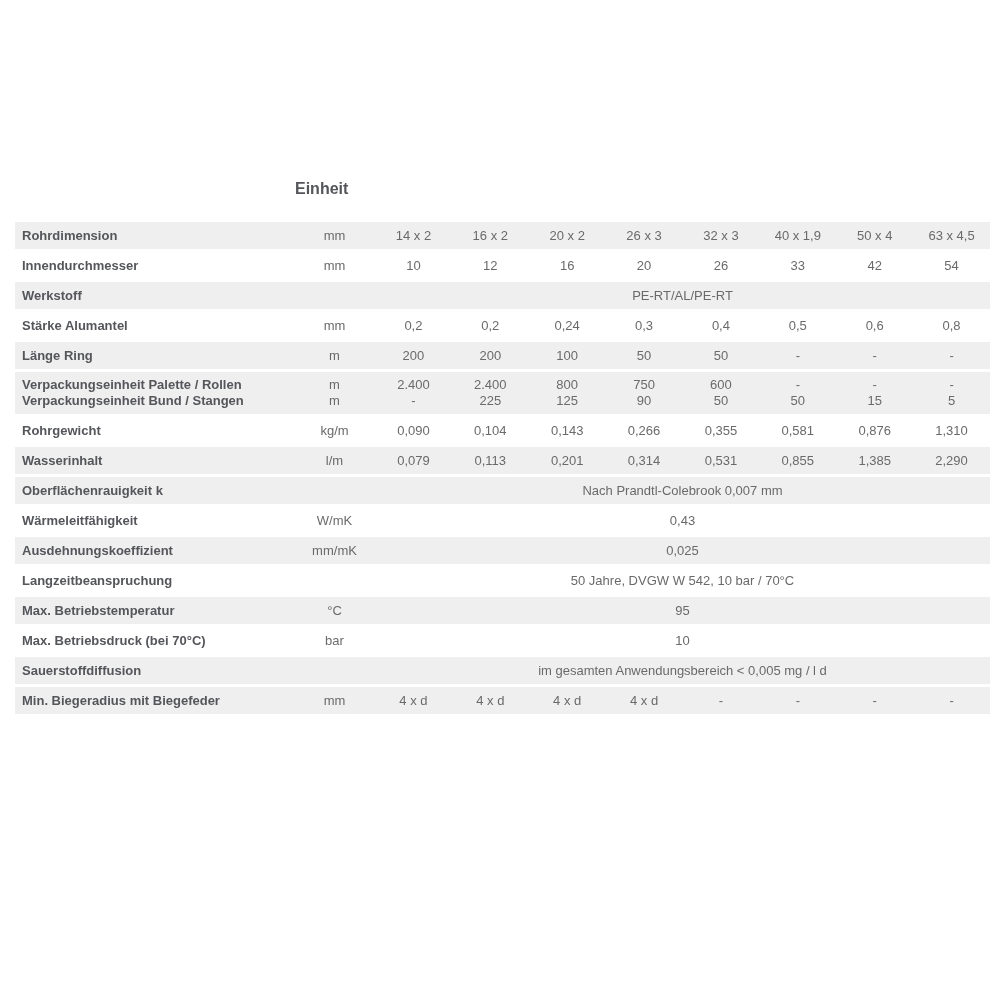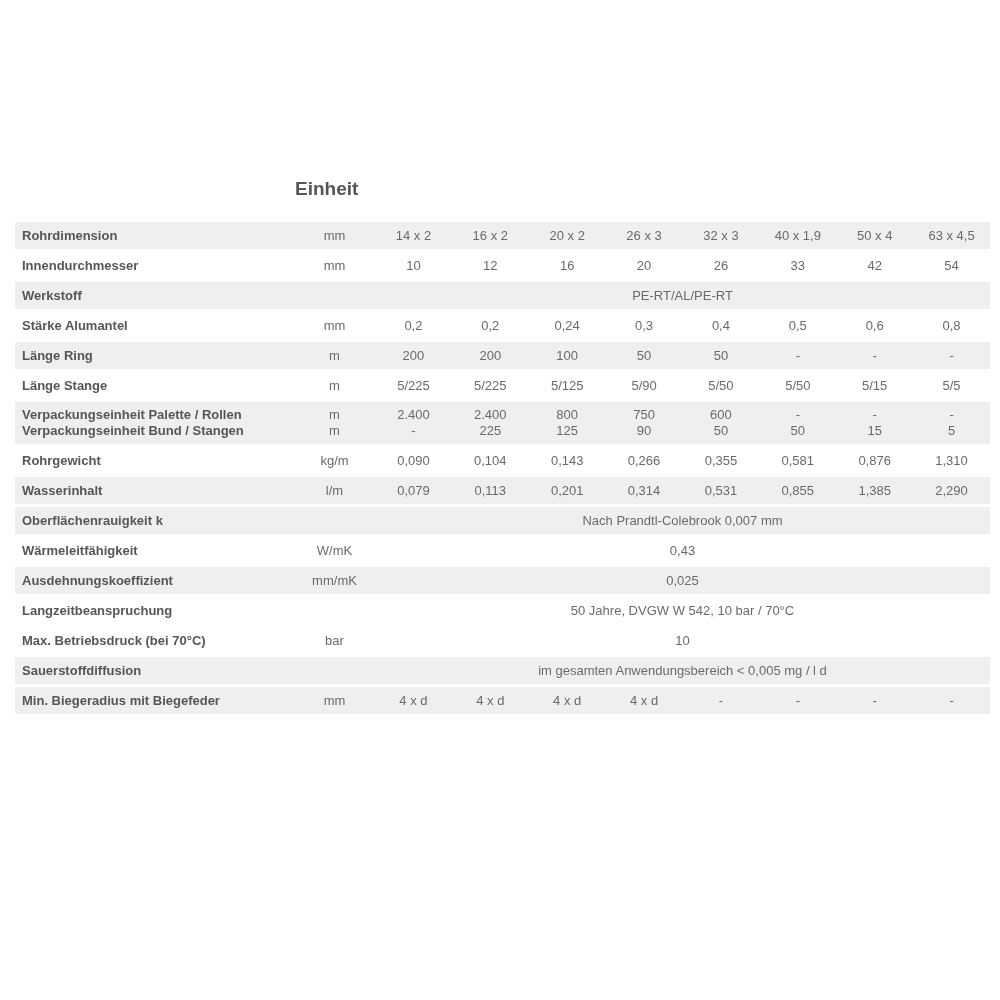--- a/index.html
+++ b/index.html
@@ -7,21 +7,21 @@
     margin: 0; padding: 0;
     width: 1000px; height: 1000px;
     background: #ffffff;
     font-family: "Liberation Sans", sans-serif;
   }
   .page {
     width: 1000px;
     padding: 181px 10px 0 15px;
   }
   .einheit-title {
-    font-size: 19px;
+    font-size: 16px;
     font-weight: bold;
     color: #54565a;
     margin-left: 280px;
     line-height: 16px;
     margin-bottom: 25px;
   }
   table.spec {
     border-collapse: separate;
     border-spacing: 0;
     width: 975px;
@@ -125,32 +125,20 @@
           <td class="unit">m</td>
           <td class="val">200</td>
           <td class="val">200</td>
           <td class="val">100</td>
           <td class="val">50</td>
           <td class="val">50</td>
           <td class="val">-</td>
           <td class="val">-</td>
           <td class="val">-</td>
         </tr>
-        <tr>
-          <td class="label">Länge Stange</td>
-          <td class="unit">m</td>
-          <td class="val">5/225</td>
-          <td class="val">5/225</td>
-          <td class="val">5/125</td>
-          <td class="val">5/90</td>
-          <td class="val">5/50</td>
-          <td class="val">5/50</td>
-          <td class="val">5/15</td>
-          <td class="val">5/5</td>
-        </tr>
         <tr class="stripe">
           <td class="label">
             <span class="line">Verpackungseinheit Palette / Rollen</span>
             <span class="line">Verpackungseinheit Bund / Stangen</span>
           </td>
           <td class="unit">
             <span class="line">m</span>
             <span class="line">m</span>
           </td>
           <td class="val">
@@ -223,20 +211,25 @@
         <tr class="stripe">
           <td class="label">Ausdehnungskoeffizient</td>
           <td class="unit">mm/mK</td>
           <td class="spanval" colspan="8">0,025</td>
         </tr>
         <tr>
           <td class="label">Langzeitbeanspruchung</td>
           <td class="unit"></td>
           <td class="spanval" colspan="8">50 Jahre, DVGW W 542, 10 bar / 70°C</td>
         </tr>
+        <tr class="stripe">
+          <td class="label">Max. Betriebstemperatur</td>
+          <td class="unit">°C</td>
+          <td class="spanval" colspan="8">95</td>
+        </tr>
         <tr>
           <td class="label">Max. Betriebsdruck (bei 70°C)</td>
           <td class="unit">bar</td>
           <td class="spanval" colspan="8">10</td>
         </tr>
         <tr class="stripe">
           <td class="label">Sauerstoffdiffusion</td>
           <td class="unit"></td>
           <td class="spanval" colspan="8">im gesamten Anwendungsbereich &lt; 0,005 mg / l d</td>
         </tr>

